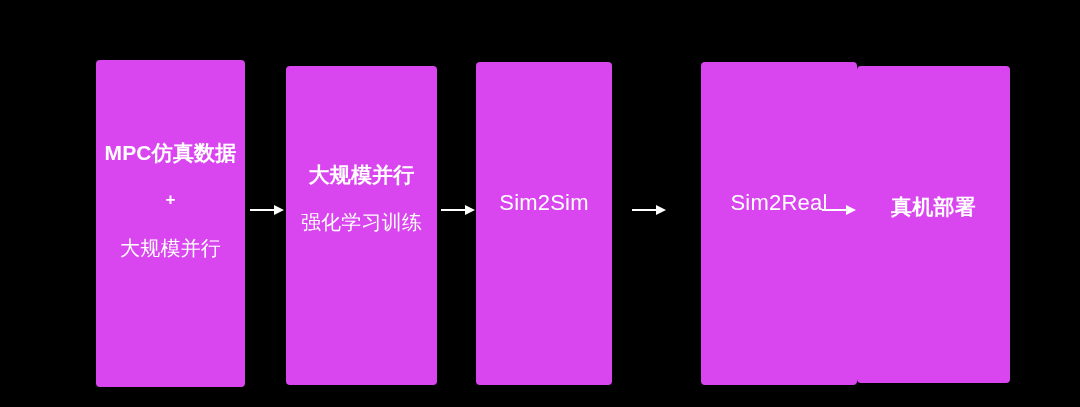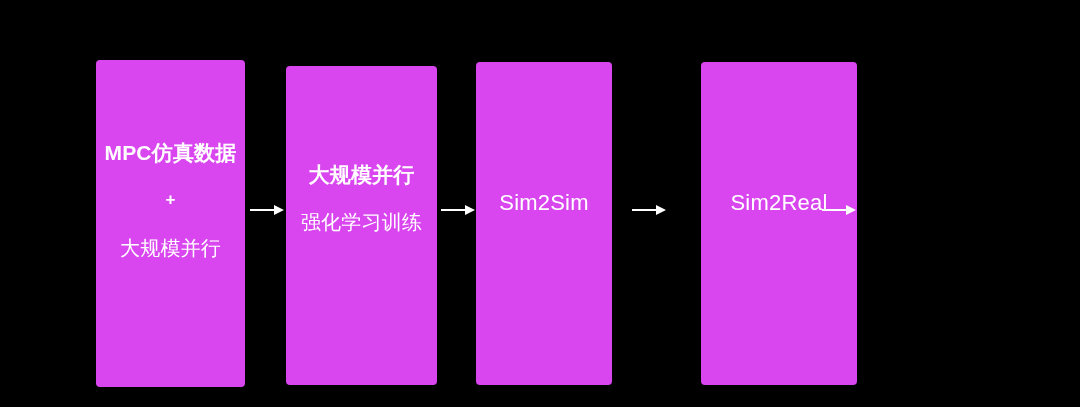--- a/index.html
+++ b/index.html
@@ -143,14 +143,19 @@
       <div class="line latin">Sim2Real</div>
     </div>
   </div>
 
   <div class="arrow arrow-4">
     <svg width="34" height="16" viewBox="0 0 34 16" aria-hidden="true">
       <path d="M0 7 L24 7 L24 3 L34 8 L24 13 L24 9 L0 9 Z" fill="#ffffff"></path>
     </svg>
   </div>
 
+  <div class="node node-5">
+    <div class="label-stack">
+      <div class="line cjk-lg bold">真机部署</div>
+    </div>
+  </div>
 
 </div>
 
 </body></html>

